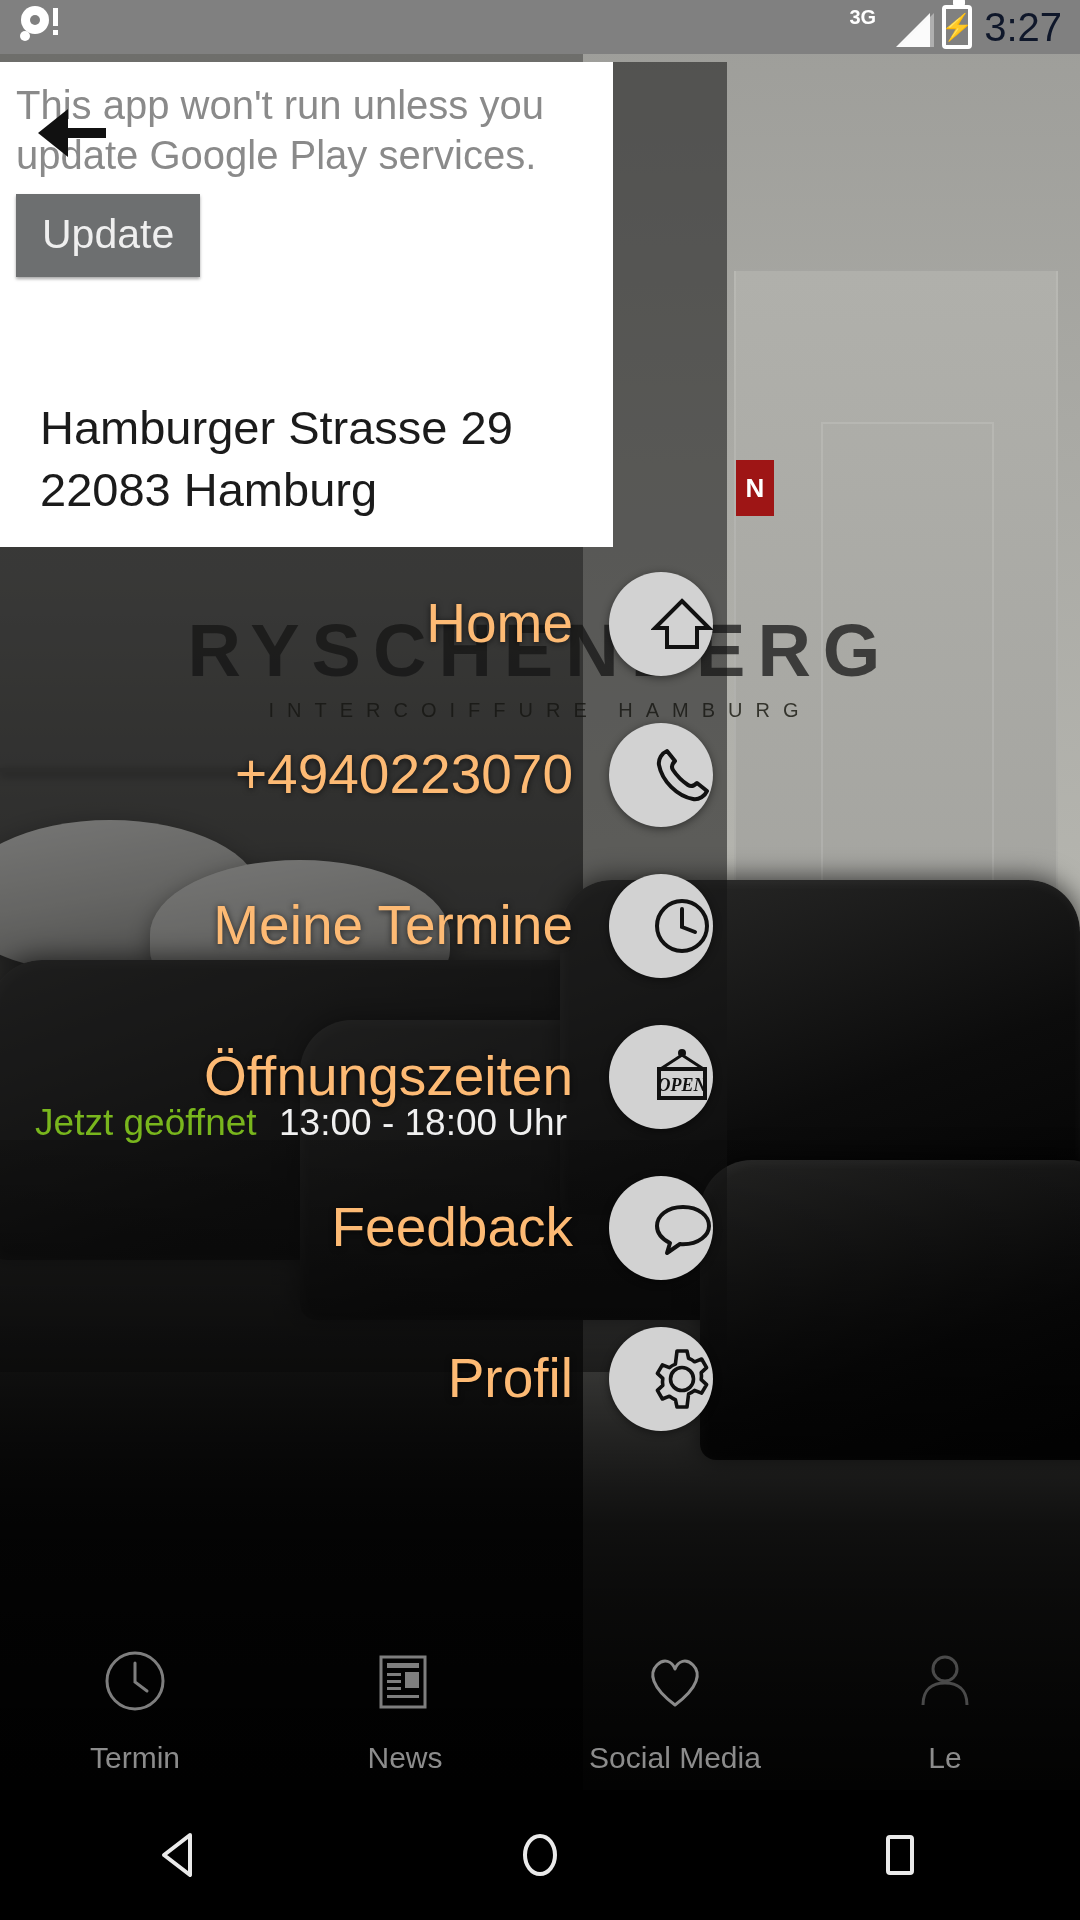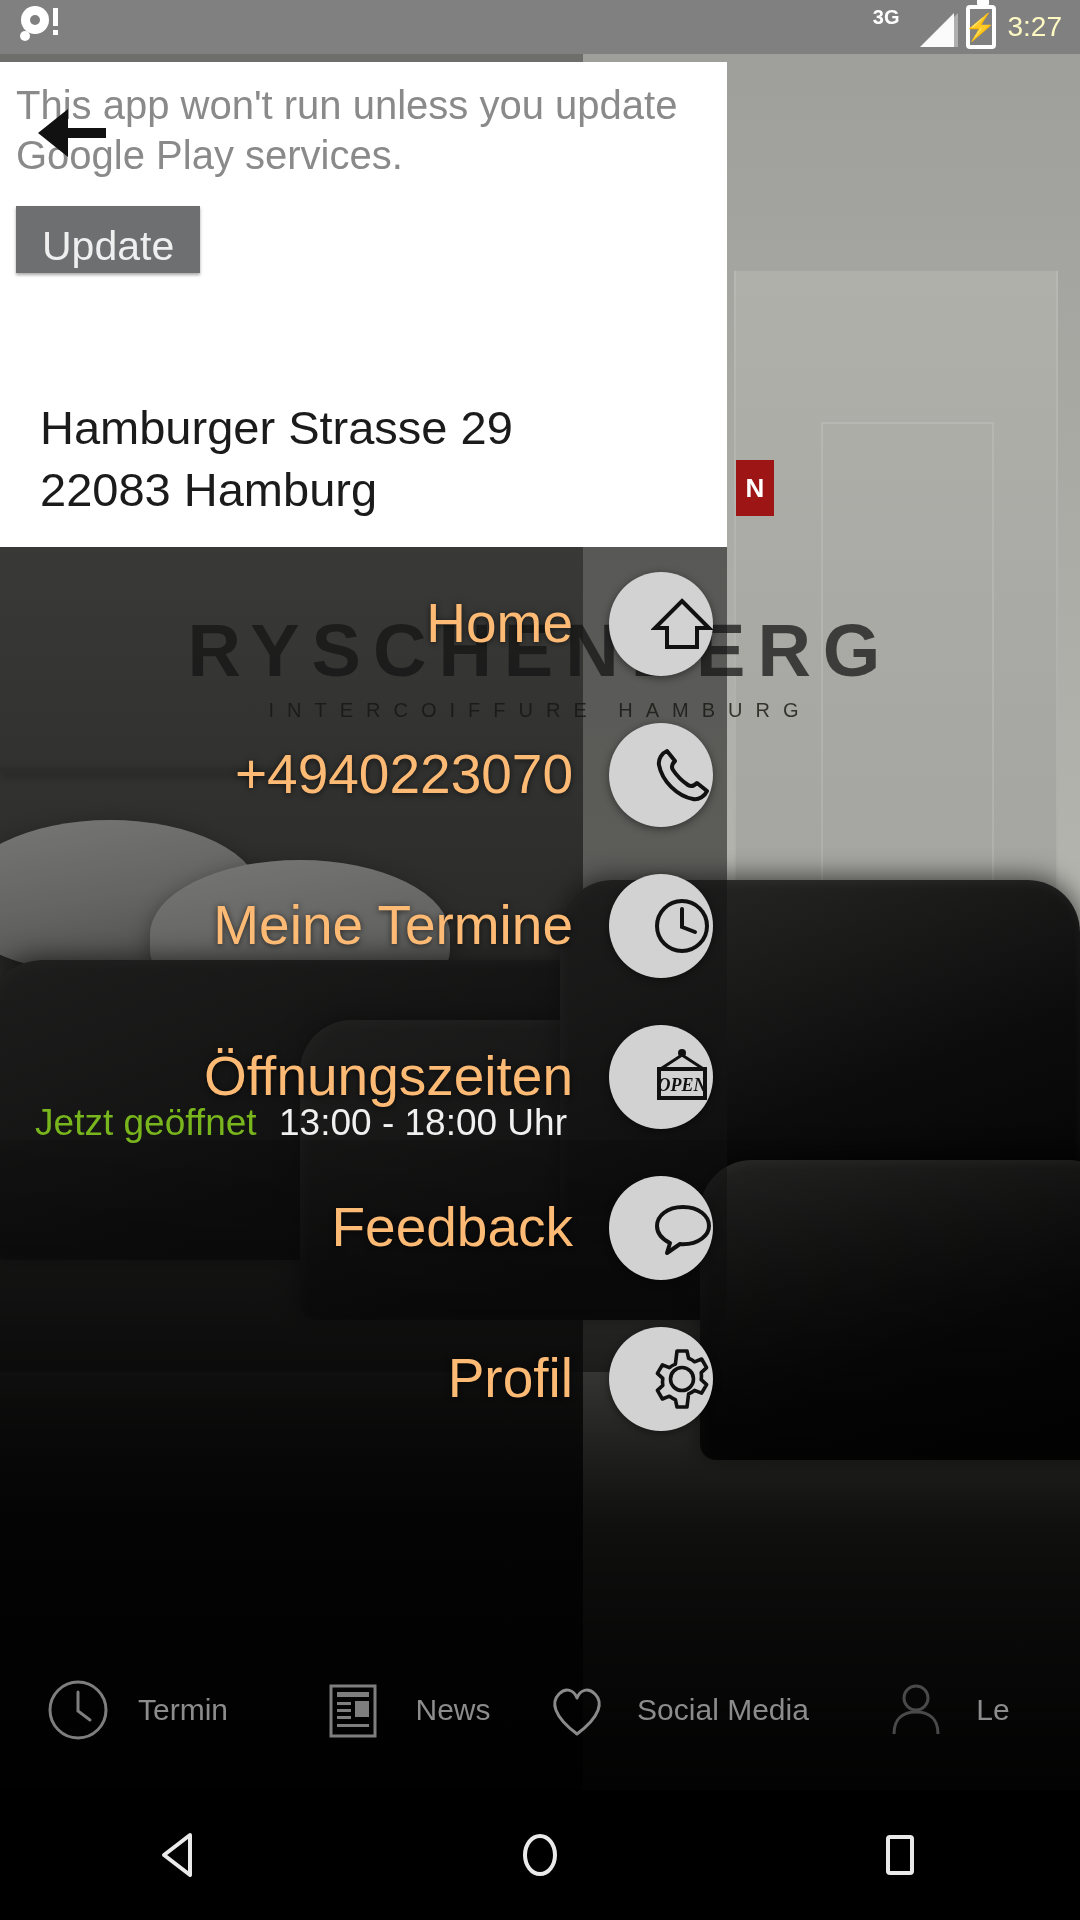--- a/index.html
+++ b/index.html
@@ -12,21 +12,21 @@
   #screen { position:relative; width:1080px; height:1920px; overflow:hidden; background:#000; }
 
   
   .statusbar{
     position:absolute; top:0; left:0; width:1080px; height:54px;
     background:#808080; display:flex; align-items:center;
     padding:0 18px; z-index:60;
   }
   .sb-left{ display:flex; align-items:center; gap:6px; flex:1; }
   .sb-right{ display:flex; align-items:center; gap:12px; }
-  .sb-clock{ color:#fef9c3; font-size:28px; letter-spacing:0px; font-family:"Liberation Sans",sans-serif; }
+  .sb-clock{ color:#0f172a; font-size:40px; letter-spacing:0px; font-family:"Liberation Sans",sans-serif; }
   .sb-3g{ color:#fff; font-size:20px; font-weight:bold; position:relative; top:-10px; left:4px;}
   .sig-wrap{ position:relative; width:46px; height:40px; }
   .sig-tri{ position:absolute; bottom:0; right:0; width:0;height:0;
      border-left:34px solid transparent; border-bottom:34px solid #ffffff; opacity:.95;}
   .sig-tri.dim{ border-bottom-color:#cfcfcf; opacity:.6; right:-4px;}
   .batt{ width:30px;height:44px; border:4px solid #fff; border-radius:4px; position:relative;
      display:flex; align-items:center; justify-content:center; }
   .batt:before{ content:""; position:absolute; top:-10px; left:7px; width:12px;height:7px;background:#fff;border-radius:2px;}
   .batt-bolt{ color:#fff; font-size:26px; line-height:1; }
 
@@ -57,25 +57,25 @@
      font-family:"Liberation Sans",sans-serif;}
   .brand-sub{ font-size:20px; letter-spacing:13px; color:#17170f; opacity:.8; margin-top:6px;}
 
   
   .scrim{ position:absolute; left:0; top:62px; width:727px; height:1310px;
      background:rgba(20,20,20,.55); z-index:3;}
   .scrimfull{ position:absolute; left:0; top:1140px; width:1080px; height:700px;
      background:linear-gradient(180deg,rgba(0,0,0,.15),rgba(0,0,0,.80) 55%, rgba(0,0,0,.93)); z-index:3;}
 
   
-  .play-panel{ position:absolute; left:0; top:62px; width:727px; height:485px;
+  .play-panel{ position:absolute; left:0; top:62px; width:613px; height:485px;
      background:#fff; z-index:20; padding:18px 16px 0 16px;}
   .play-text{ color:#8a8a8a; font-size:40px; line-height:50px; font-weight:300;}
-  .play-update{ margin-top:26px; background:#6d6f70; color:#efefef; font-size:41px;
-     padding:20px 26px 6px 26px; border:none; display:inline-block; line-height:1;
+  .play-update{ margin-top:14px; background:#6d6f70; color:#efefef; font-size:41px;
+     padding:20px 26px 22px 26px; border:none; display:inline-block; line-height:1;
      box-shadow:0 2px 3px rgba(0,0,0,.35); font-family:"Liberation Sans",sans-serif;}
   .addr{ position:absolute; left:40px; bottom:26px; color:#1b1b1b; font-size:47px; line-height:62px; font-weight:300;}
 
   
   .back-arrow{ position:absolute; left:34px; top:104px; width:74px; height:58px; z-index:30;}
 
   
   .menu{ position:absolute; left:0; top:548px; width:727px; z-index:25;}
   .mrow{ position:relative; height:151px; display:flex; align-items:center;
      justify-content:flex-end; padding-right:14px;}
@@ -84,21 +84,21 @@
   .micon{ width:104px;height:104px;border-radius:50%; background:#d2d2d2;
      display:flex;align-items:center;justify-content:flex-end; flex:0 0 auto;
      box-shadow:0 2px 8px rgba(0,0,0,.45);}
   .mrow-sub{ position:absolute; left:0; right:160px; bottom:8px; text-align:right; }
   .sub-open{ color:#79b61d; font-size:37px; font-weight:300; }
   .sub-time{ color:#f0f0f0; font-size:37px; font-weight:300; margin-left:18px;}
 
   
   .tabbar{ position:absolute; left:0; bottom:130px; width:1080px; height:160px;
      display:flex; z-index:24;}
-  .tab{ flex:1; display:flex; flex-direction:row; align-items:center; justify-content:center; gap:24px;}
+  .tab{ flex:1; display:flex; flex-direction:column; align-items:center; justify-content:center; gap:24px;}
   .tab .tlabel{ color:#8c8c8c; font-size:30px; font-weight:300;}
   .tab .ticon{ width:72px;height:72px; display:flex;align-items:center;justify-content:center;}
 
   
   .navbar{ position:absolute; left:0; bottom:0; width:1080px; height:130px; background:#000;
      display:flex; align-items:center; justify-content:space-around; z-index:40;}
   .navbtn{ width:120px;height:90px; display:flex;align-items:center;justify-content:center;}
 </style>
 </head>
 <body>

